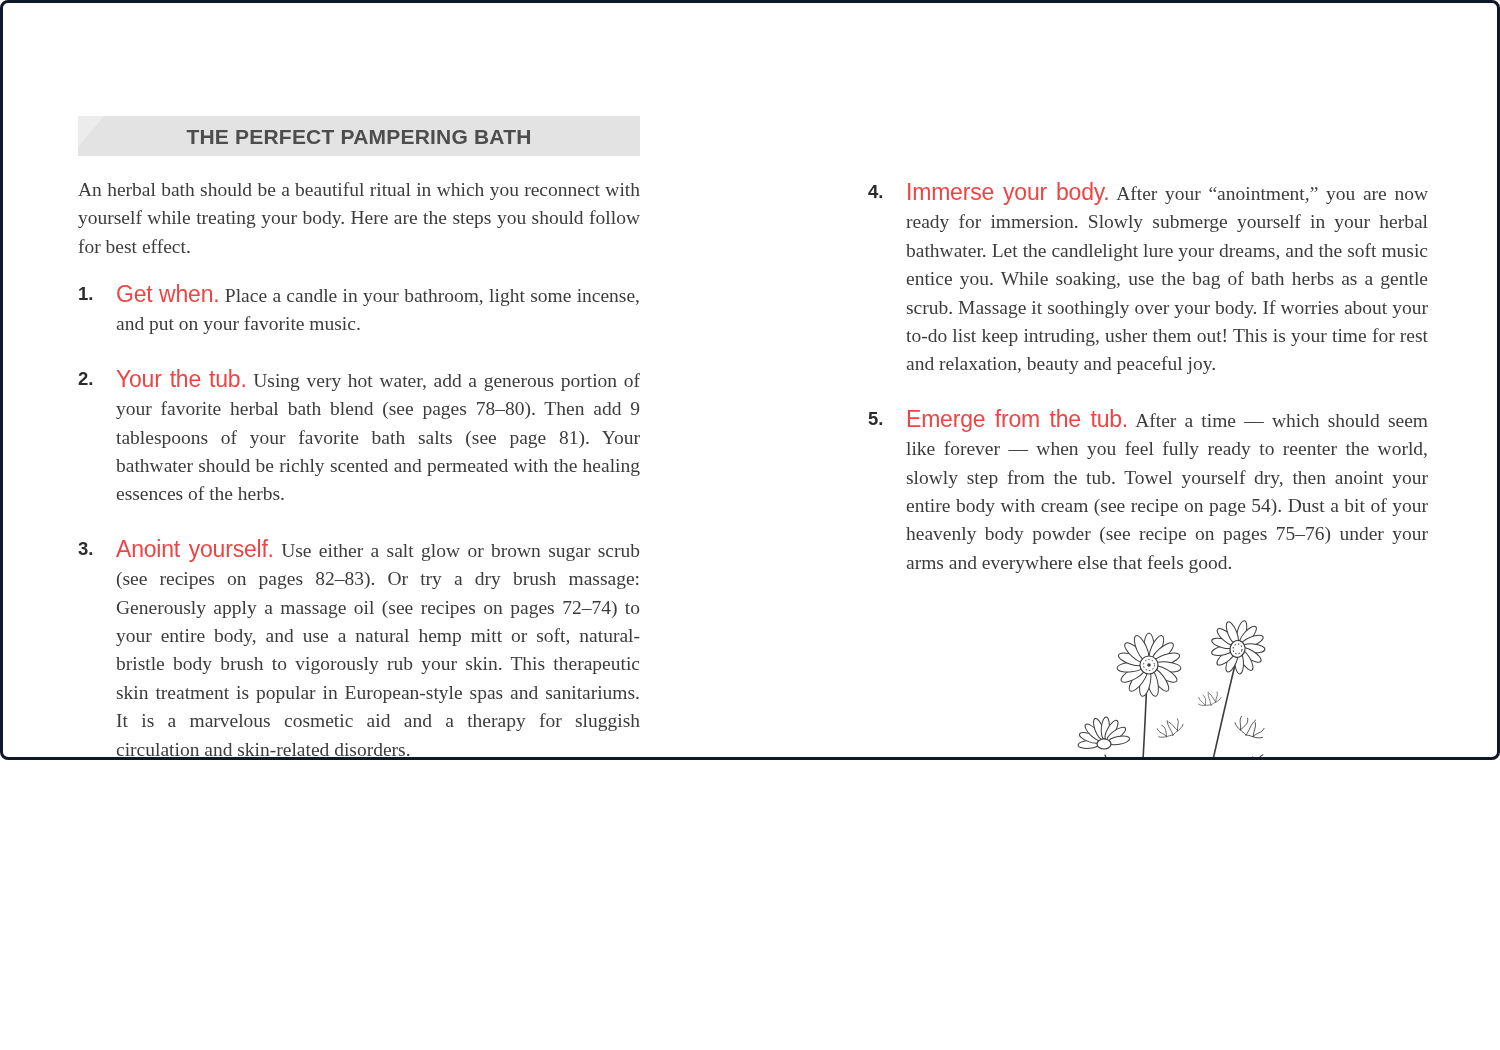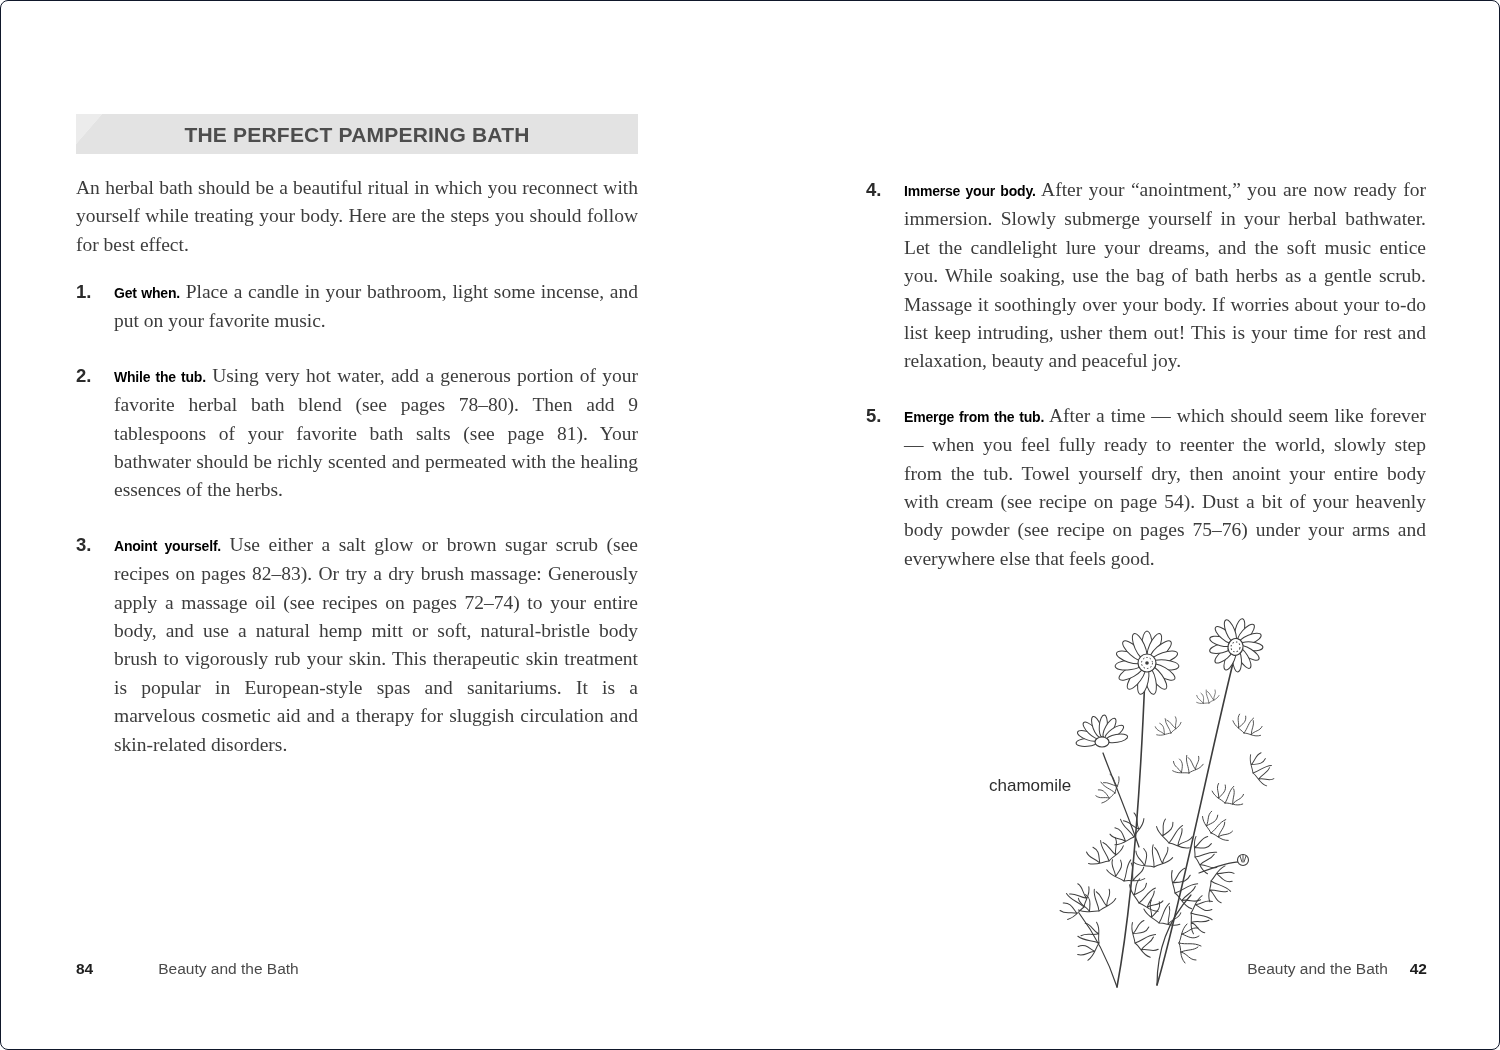--- a/index.html
+++ b/index.html
@@ -1,21 +1,21 @@
 <!DOCTYPE html>
 <html><head>
 <meta charset="utf-8">
 <style>
   * { margin:0; padding:0; box-sizing:border-box; }
   html,body { background:#ffffff; }
   .spread {
     position:relative;
-    width:1500px; height:1050px;
+    width:1500px; height:760px;
     background:#ffffff;
-    border:1px solid #0f172a;
+    border:3px solid #0f172a;
     border-radius:8px;
     overflow:hidden;
     font-family:"Liberation Serif", serif;
   }
 
   
   .banner {
     position:absolute; left:75px; top:113px;
     width:562px; height:40px;
   }
@@ -53,22 +53,22 @@
     font-weight:700; font-size:18.5px; line-height:28.4px;
     color:#2b2b2b;
   }
   .item .text {
     flex:1 1 auto;
     font-size:19.5px; line-height:28.4px; text-align:justify;
     color:#3c3c3c;
   }
   .item .lead {
     font-family:"Liberation Sans", sans-serif;
-    font-weight:700; font-size:14px; letter-spacing:-0.2px;
-    color:#000000;
+    font-weight:400; font-size:23px; letter-spacing:-0.2px;
+    color:#ef4444;
   }
 
   
   .illustration {
     position:absolute; left:1038px; top:610px;
     width:272px; height:388px;
   }
   .illo-label {
     position:absolute; left:988px; top:775px;
     font-family:"Liberation Sans", sans-serif;
@@ -105,21 +105,21 @@
 
   <p class="intro">An herbal bath should be a beautiful ritual in which you reconnect with yourself while treating your body. Here are the steps you should follow for best effect.</p>
 
   <div class="items left">
     <div class="item">
       <span class="num">1.</span>
       <span class="text"><span class="lead">Get when.</span> <span>Place a candle in your bathroom, light some incense, and put on your favorite music.</span></span>
     </div>
     <div class="item">
       <span class="num">2.</span>
-      <span class="text"><span class="lead">While the tub.</span> <span>Using very hot water, add a generous portion of your favorite herbal bath blend (see pages 78–80). Then add 9 tablespoons of your favorite bath salts (see page 81). Your bathwater should be richly scented and permeated with the healing essences of the herbs.</span></span>
+      <span class="text"><span class="lead">Your the tub.</span> <span>Using very hot water, add a generous portion of your favorite herbal bath blend (see pages 78–80). Then add 9 tablespoons of your favorite bath salts (see page 81). Your bathwater should be richly scented and permeated with the healing essences of the herbs.</span></span>
     </div>
     <div class="item">
       <span class="num">3.</span>
       <span class="text"><span class="lead">Anoint yourself.</span> <span>Use either a salt glow or brown sugar scrub (see recipes on pages 82–83). Or try a dry brush massage: Generously apply a massage oil (see recipes on pages 72–74) to your entire body, and use a natural hemp mitt or soft, natural-bristle body brush to vigorously rub your skin. This therapeutic skin treatment is popular in European-style spas and sanitariums. It is a marvelous cosmetic aid and a therapy for sluggish circulation and skin-related disorders.</span></span>
     </div>
   </div>
 
   <div class="items right">
     <div class="item">
       <span class="num">4.</span>

